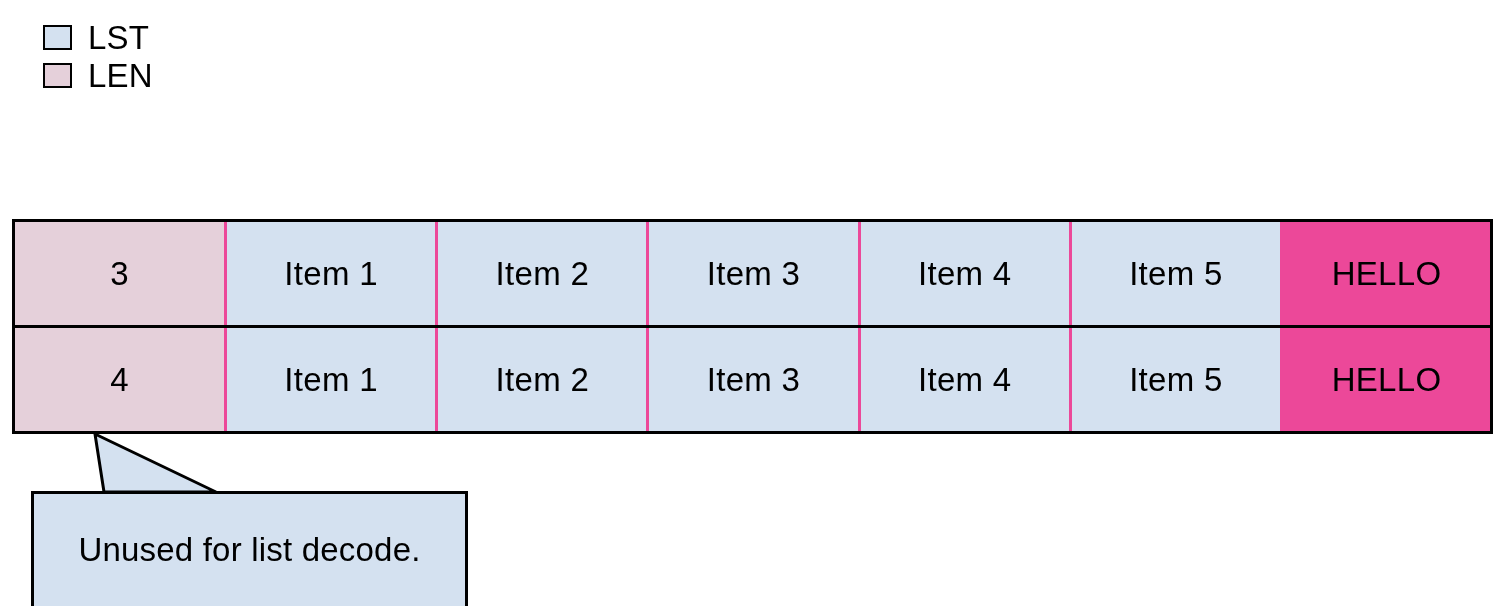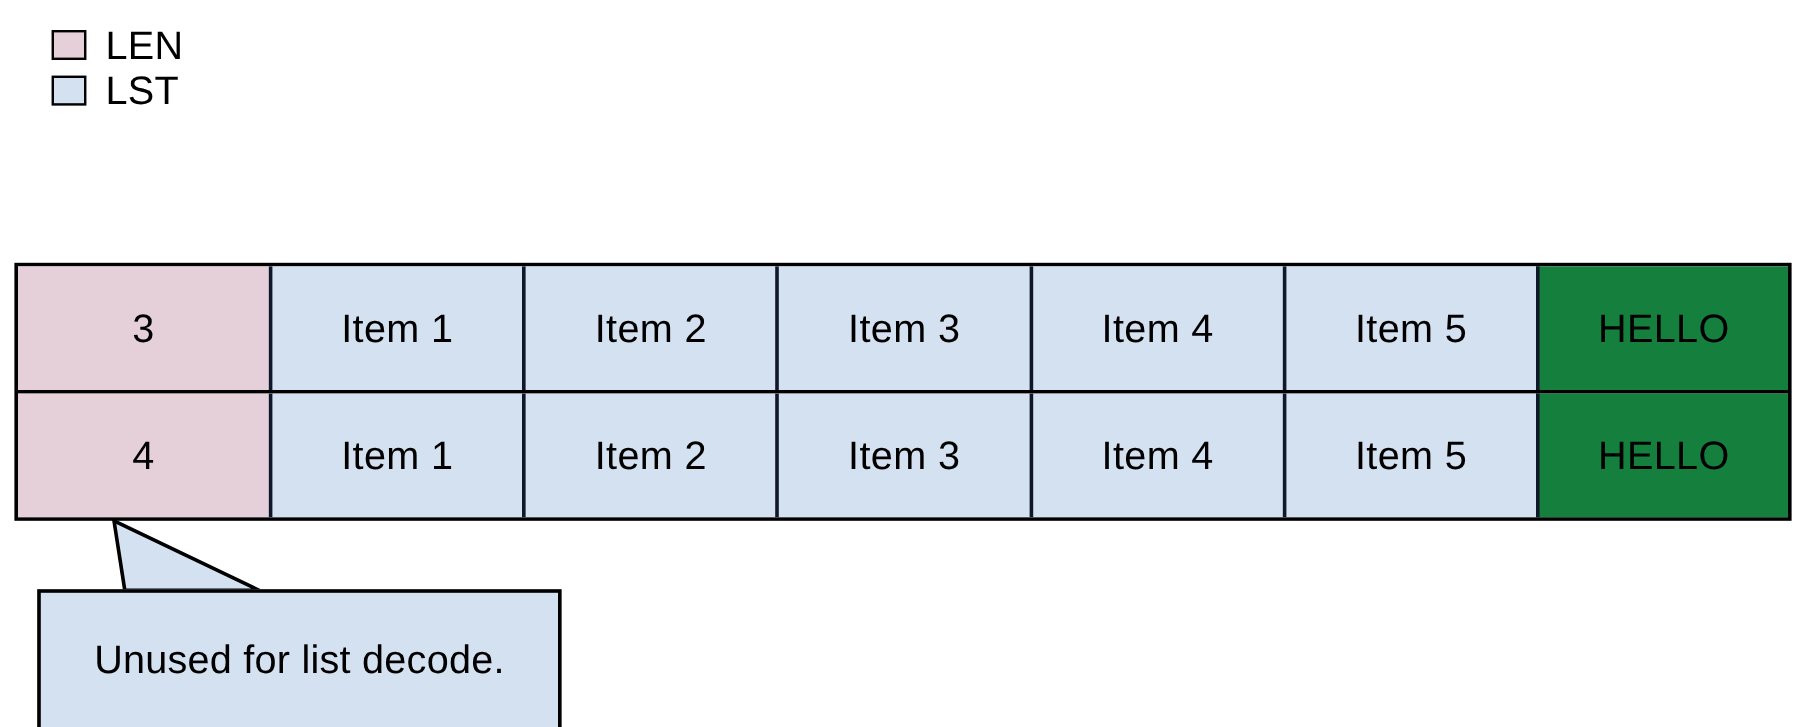--- a/index.html
+++ b/index.html
@@ -69,25 +69,25 @@
     align-items: center;
     justify-content: center;
     font-size: 33px;
     line-height: 33px;
     letter-spacing: 0.3px;
     box-sizing: border-box;
     overflow: hidden;
     white-space: nowrap;
   }
   .packet-cell + .packet-cell {
-    border-left: 3px solid #0f172a;
+    border-left: 3px solid #ec4899;
   }
   .cell-len { background: #e5d0da; flex: 0 0 209px; }
   .cell-lst { background: #d4e1f0; flex: 1 1 0; }
-  .cell-fld { background: #15803d; flex: 0 0 210px; }
+  .cell-fld { background: #ec4899; flex: 0 0 210px; }
 
   
   #callout {
     position: absolute;
     left: 0;
     top: 0;
     width: 1512px;
     height: 606px;
     pointer-events: none;
   }
@@ -111,27 +111,27 @@
     letter-spacing: 0.2px;
     white-space: nowrap;
   }
 </style>
 </head>
 <body>
 
 <div id="legend">
 
   <div class="legend-row">
-    <span class="legend-swatch" style="background:#e5d0da"></span>
-    <span class="legend-label">LEN</span>
+    <span class="legend-swatch" style="background:#d4e1f0"></span>
+    <span class="legend-label">LST</span>
   </div>
 
   <div class="legend-row">
-    <span class="legend-swatch" style="background:#d4e1f0"></span>
-    <span class="legend-label">LST</span>
+    <span class="legend-swatch" style="background:#e5d0da"></span>
+    <span class="legend-label">LEN</span>
   </div>
 
 
 </div>
 
 <div id="packet-table">
 
   <div class="packet-row">
     <div class="packet-cell cell-len">3</div>
     <div class="packet-cell cell-lst">Item 1</div>

